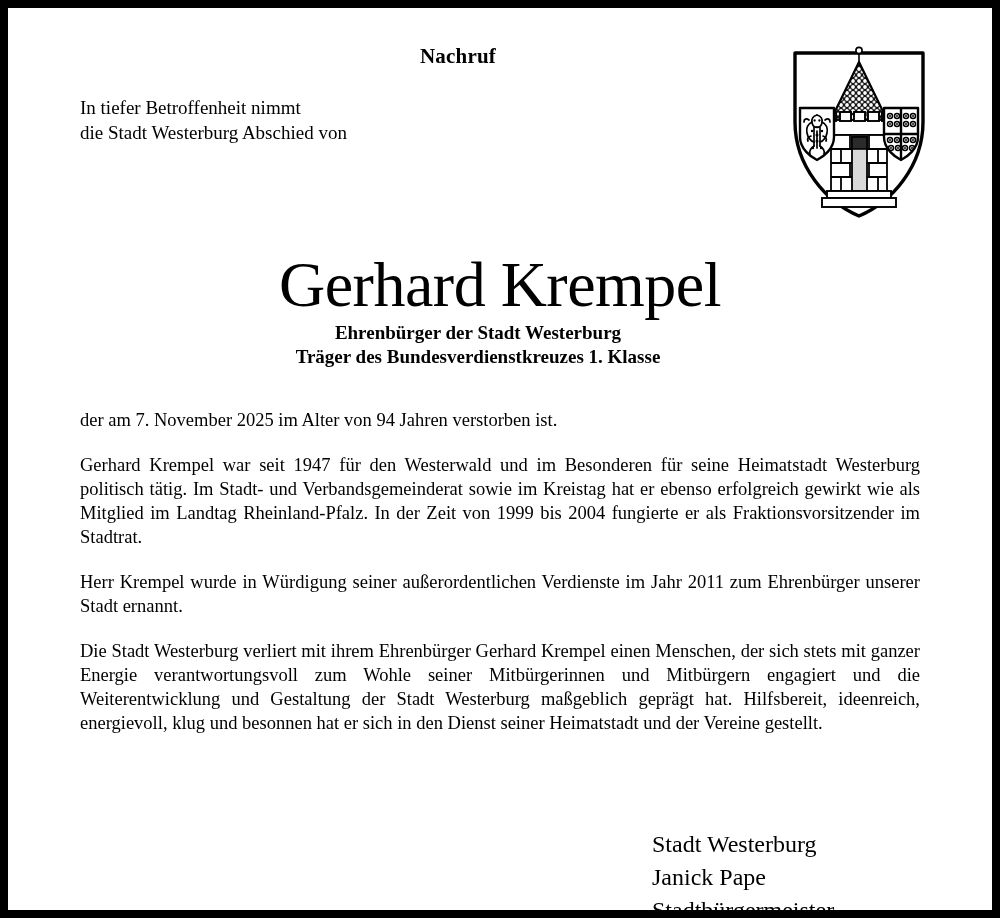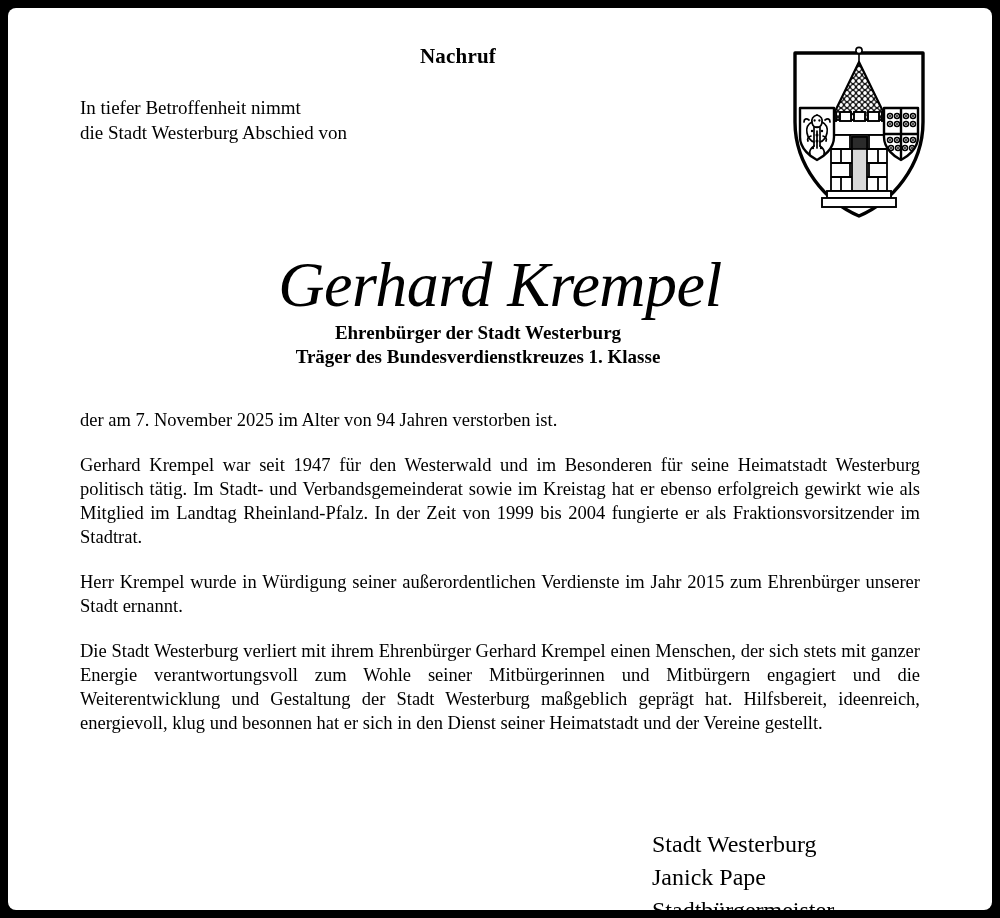--- a/index.html
+++ b/index.html
@@ -24,21 +24,20 @@
 
   
   .sheet {
     position: absolute;
     left: 8px;
     top: 8px;
     width: 984px;
     height: 902px;
     background: #ffffff;
     box-sizing: border-box;
-    border-radius: 8px;
   }
 
   
   .nachruf-title {
     position: absolute;
     left: 0;
     top: 36px;
     width: 900px;
     text-align: center;
     font-weight: bold;
@@ -81,21 +80,20 @@
   }
   .full-name {
     position: absolute;
     left: 0;
     top: 243px;
     width: 984px;
     text-align: center;
     font-size: 64px;
     line-height: 1.05;
     letter-spacing: -0.5px;
-    font-style: italic;
   }
   .titles {
     position: absolute;
     left: 0;
     top: 313px;
     width: 940px;
     text-align: center;
     font-weight: bold;
     font-size: 19px;
     line-height: 1.28;
@@ -308,21 +306,21 @@
     <div class="full-name">Gerhard Krempel</div>
 
     <div class="titles">
       <div>Ehrenbürger der Stadt Westerburg</div>
       <div>Träger des Bundesverdienstkreuzes 1. Klasse</div>
     </div>
 
     <div class="body-text">
       <p class="nojust">der am 7. November 2025 im Alter von 94 Jahren verstorben ist.</p>
       <p>Gerhard Krempel war seit 1947 für den Westerwald und im Besonderen für seine Heimatstadt Westerburg politisch tätig. Im Stadt- und Verbandsgemeinderat sowie im Kreistag hat er ebenso erfolgreich gewirkt wie als Mitglied im Landtag Rheinland-Pfalz. In der Zeit von 1999 bis 2004 fungierte er als Fraktionsvorsitzender im Stadtrat.</p>
-      <p>Herr Krempel wurde in Würdigung seiner außerordentlichen Verdienste im Jahr 2015 zum Ehrenbürger unserer Stadt ernannt.</p>
+      <p>Herr Krempel wurde in Würdigung seiner außerordentlichen Verdienste im Jahr 2011 zum Ehrenbürger unserer Stadt ernannt.</p>
       <p>Die Stadt Westerburg verliert mit ihrem Ehrenbürger Gerhard Krempel einen Menschen, der sich stets mit ganzer Energie verantwortungsvoll zum Wohle seiner Mitbürgerinnen und Mitbürgern engagiert und die Weiterentwicklung und Gestaltung der Stadt Westerburg maßgeblich geprägt hat. Hilfsbereit, ideenreich, energievoll, klug und besonnen hat er sich in den Dienst seiner Heimatstadt und der Vereine gestellt.</p>
     </div>
 
 
     <div class="signature">Stadt Westerburg
 Janick Pape
 Stadtbürgermeister</div>
 
   </div>
 </div>

